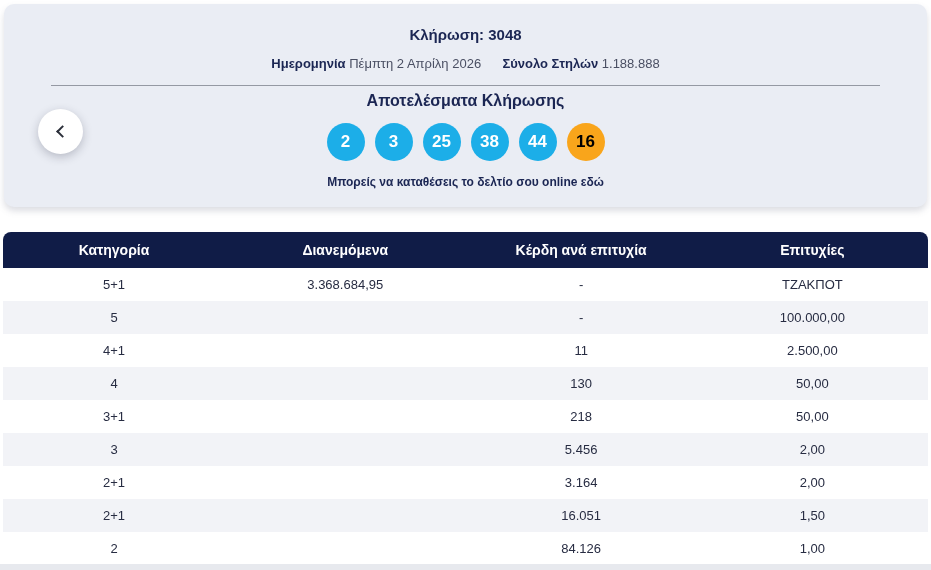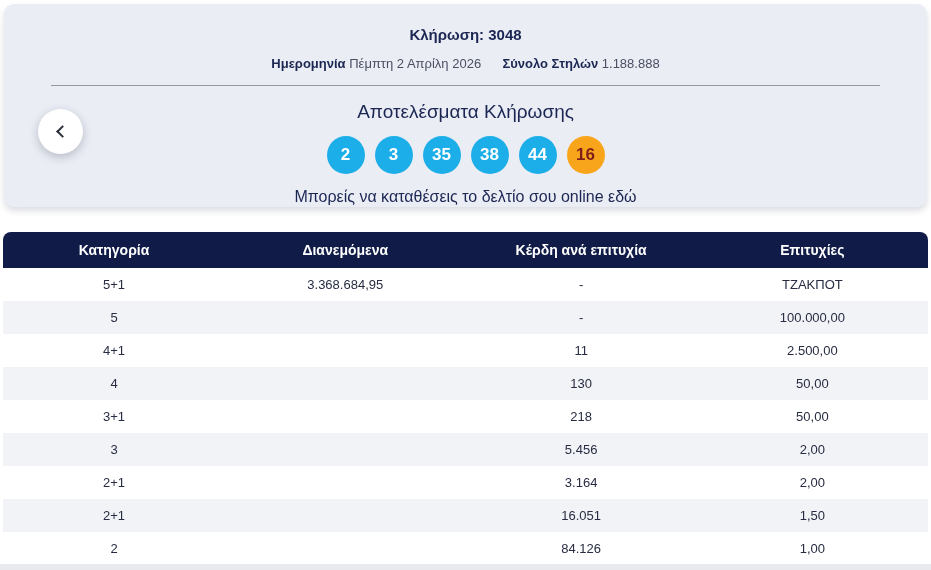--- a/index.html
+++ b/index.html
@@ -35,46 +35,46 @@
   }
   .draw-meta b { color: #1b2653; font-weight: bold; margin-top: 48px; }
   .meta-gap { display: inline-block; width: 14px; }
   .card-divider {
     margin: 14px 47px 0 47px;
     border: none;
     border-top: 1px solid #9599a3;
     height: 0;
   }
   .results-title {
-    margin-top: 15px;
-    font-size: 19px;
-    font-weight: normal;
+    margin-top: 6px;
+    font-size: 16px;
+    font-weight: bold;
     color: #1b2653;
   }
   .balls {
     margin-top: 13px;
     display: flex;
     justify-content: center;
     gap: 10px;
   }
   .ball {
     width: 38px; height: 38px;
     border-radius: 50%;
     display: flex;
     align-items: center;
     justify-content: center;
     font-size: 17px;
     font-weight: bold;
   }
   .ball.blue   { background: #1caee8; color: #ffffff; }
-  .ball.orange { background: #f9a51b; color: #7f1d1d; }
+  .ball.orange { background: #f9a51b; color: #000000; }
   .deposit-link {
     margin-top: 14px;
-    font-size: 16px;
-    font-weight: normal;
+    font-size: 12px;
+    font-weight: bold;
     color: #1b2653;
     cursor: pointer;
   }
   .prev-button {
     position: absolute;
     left: 34px; top: 105px;
     width: 45px; height: 45px;
     border-radius: 50%;
     background: #ffffff;
     border: none;
@@ -138,21 +138,21 @@
       <span>1.188.888</span>
     </div>
 
     <hr class="card-divider">
 
     <div class="results-title">Αποτελέσματα Κλήρωσης</div>
 
     <div class="balls">
       <div class="ball blue">2</div>
       <div class="ball blue">3</div>
-      <div class="ball blue">35</div>
+      <div class="ball blue">25</div>
       <div class="ball blue">38</div>
       <div class="ball blue">44</div>
       <div class="ball orange">16</div>
     </div>
 
     <div class="deposit-link">Μπορείς να καταθέσεις το δελτίο σου online εδώ</div>
 
     <button class="prev-button">
       <span class="chevron-left"></span>
     </button>

